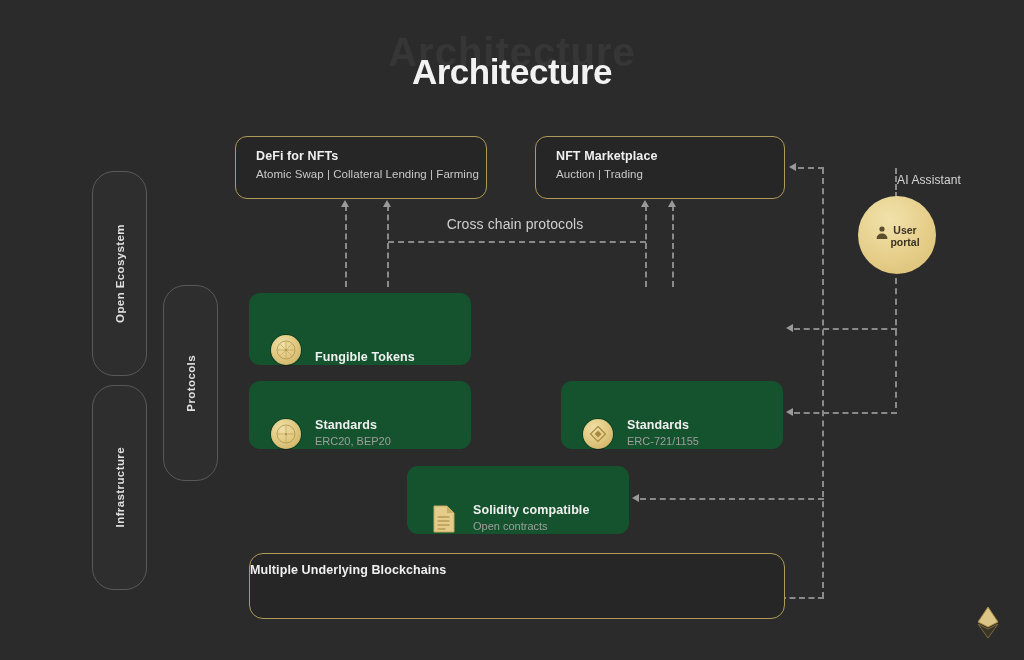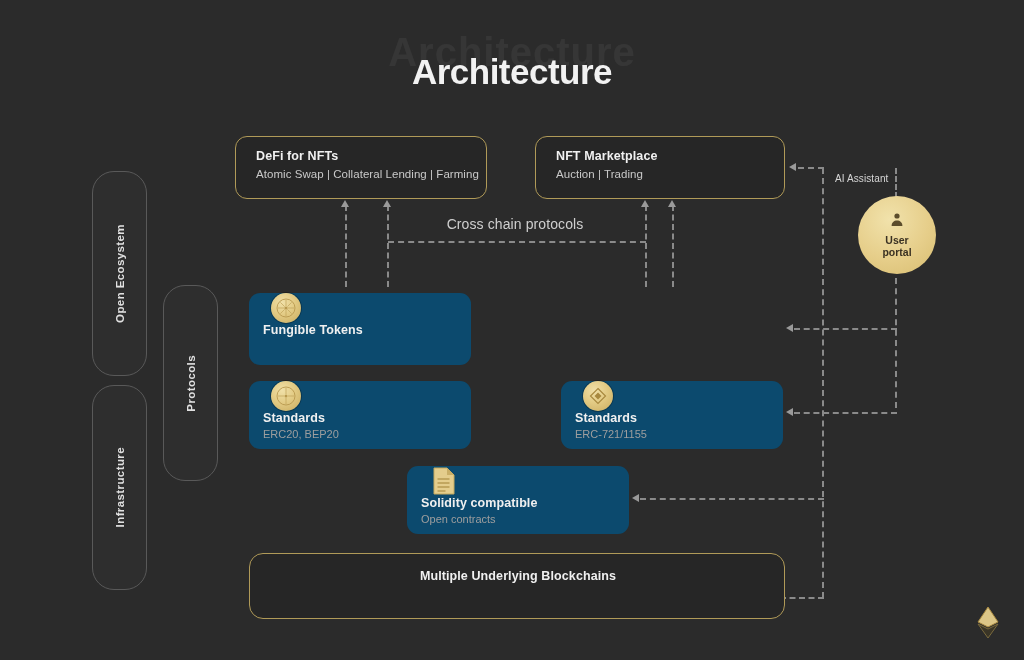--- a/index.html
+++ b/index.html
@@ -60,29 +60,29 @@
 
   .gb-title {
     position: absolute; left: 20px; top: 12px;
     font-size: 12.5px; font-weight: bold; color: #f0f0f0;
     letter-spacing: 0.1px;
   }
   .gb-sub {
     position: absolute; left: 20px; top: 31px;
     font-size: 11.5px; color: #c9c9c9; letter-spacing: 0.05px;
   }
-  #box-chains .gb-title { left: 0; width: 536px; text-align: center; top: 15px; font-size: 12.5px; }
+  #box-chains .gb-title { left: 0; width: 536px; text-align: left; top: 9px; font-size: 12.5px; }
   #box-chains .gb-sub   { left: 0; width: 536px; text-align: center; top: 36px; font-size: 11px; color: #bdbdbd; }
 
   
   .card {
     position: absolute;
-    background: #0c4a6e;
+    background: #14532d;
     border-radius: 11px;
-    display: flex; align-items: flex-start; flex-direction: column;
+    display: flex; align-items: flex-end;
   }
   #card-fungible  { left: 249px; top: 293px; width: 222px; height: 72px; }
   #card-std-left  { left: 249px; top: 381px; width: 222px; height: 68px; }
   #card-nfts      { left: 561px; top: 293px; width: 222px; height: 72px; }
   #card-std-right { left: 561px; top: 381px; width: 222px; height: 68px; }
   #card-solidity  { left: 407px; top: 466px; width: 222px; height: 68px; }
 
   .card-icon {
     width: 30px; height: 30px; margin-left: 22px;
     flex: 0 0 30px;
@@ -99,28 +99,28 @@
     font-size: 12.5px; font-weight: bold; color: #f0f0f0;
     letter-spacing: 0.1px; line-height: 15px;
   }
   .card-sub {
     font-size: 11px; color: #9e9e9e; line-height: 15px; margin-top: 1px;
   }
 
   
   #ai-label {
     position: absolute; left: 835px; top: 173px; width: 126px;
-    text-align: left; font-size: 10px; color: #d6d6d6;
+    text-align: right; font-size: 12px; color: #d6d6d6;
     letter-spacing: 0.1px;
   }
   #user-portal {
     position: absolute; left: 858px; top: 196px; width: 78px; height: 78px;
     border-radius: 50%;
     background: radial-gradient(circle at 40% 30%, #f1e2ab 0%, #e6ce8a 55%, #d8bd70 100%);
-    display: flex; flex-direction: column;
+    display: flex; flex-direction: row;
     align-items: center; justify-content: center;
   }
   #user-portal .up-text {
     font-size: 10.5px; font-weight: bold; color: #3a3122;
     line-height: 12px; text-align: center; margin-top: 2px;
   }
 
   
   #brand-mark { position: absolute; left: 975px; top: 605px; width: 26px; height: 34px; }
 

